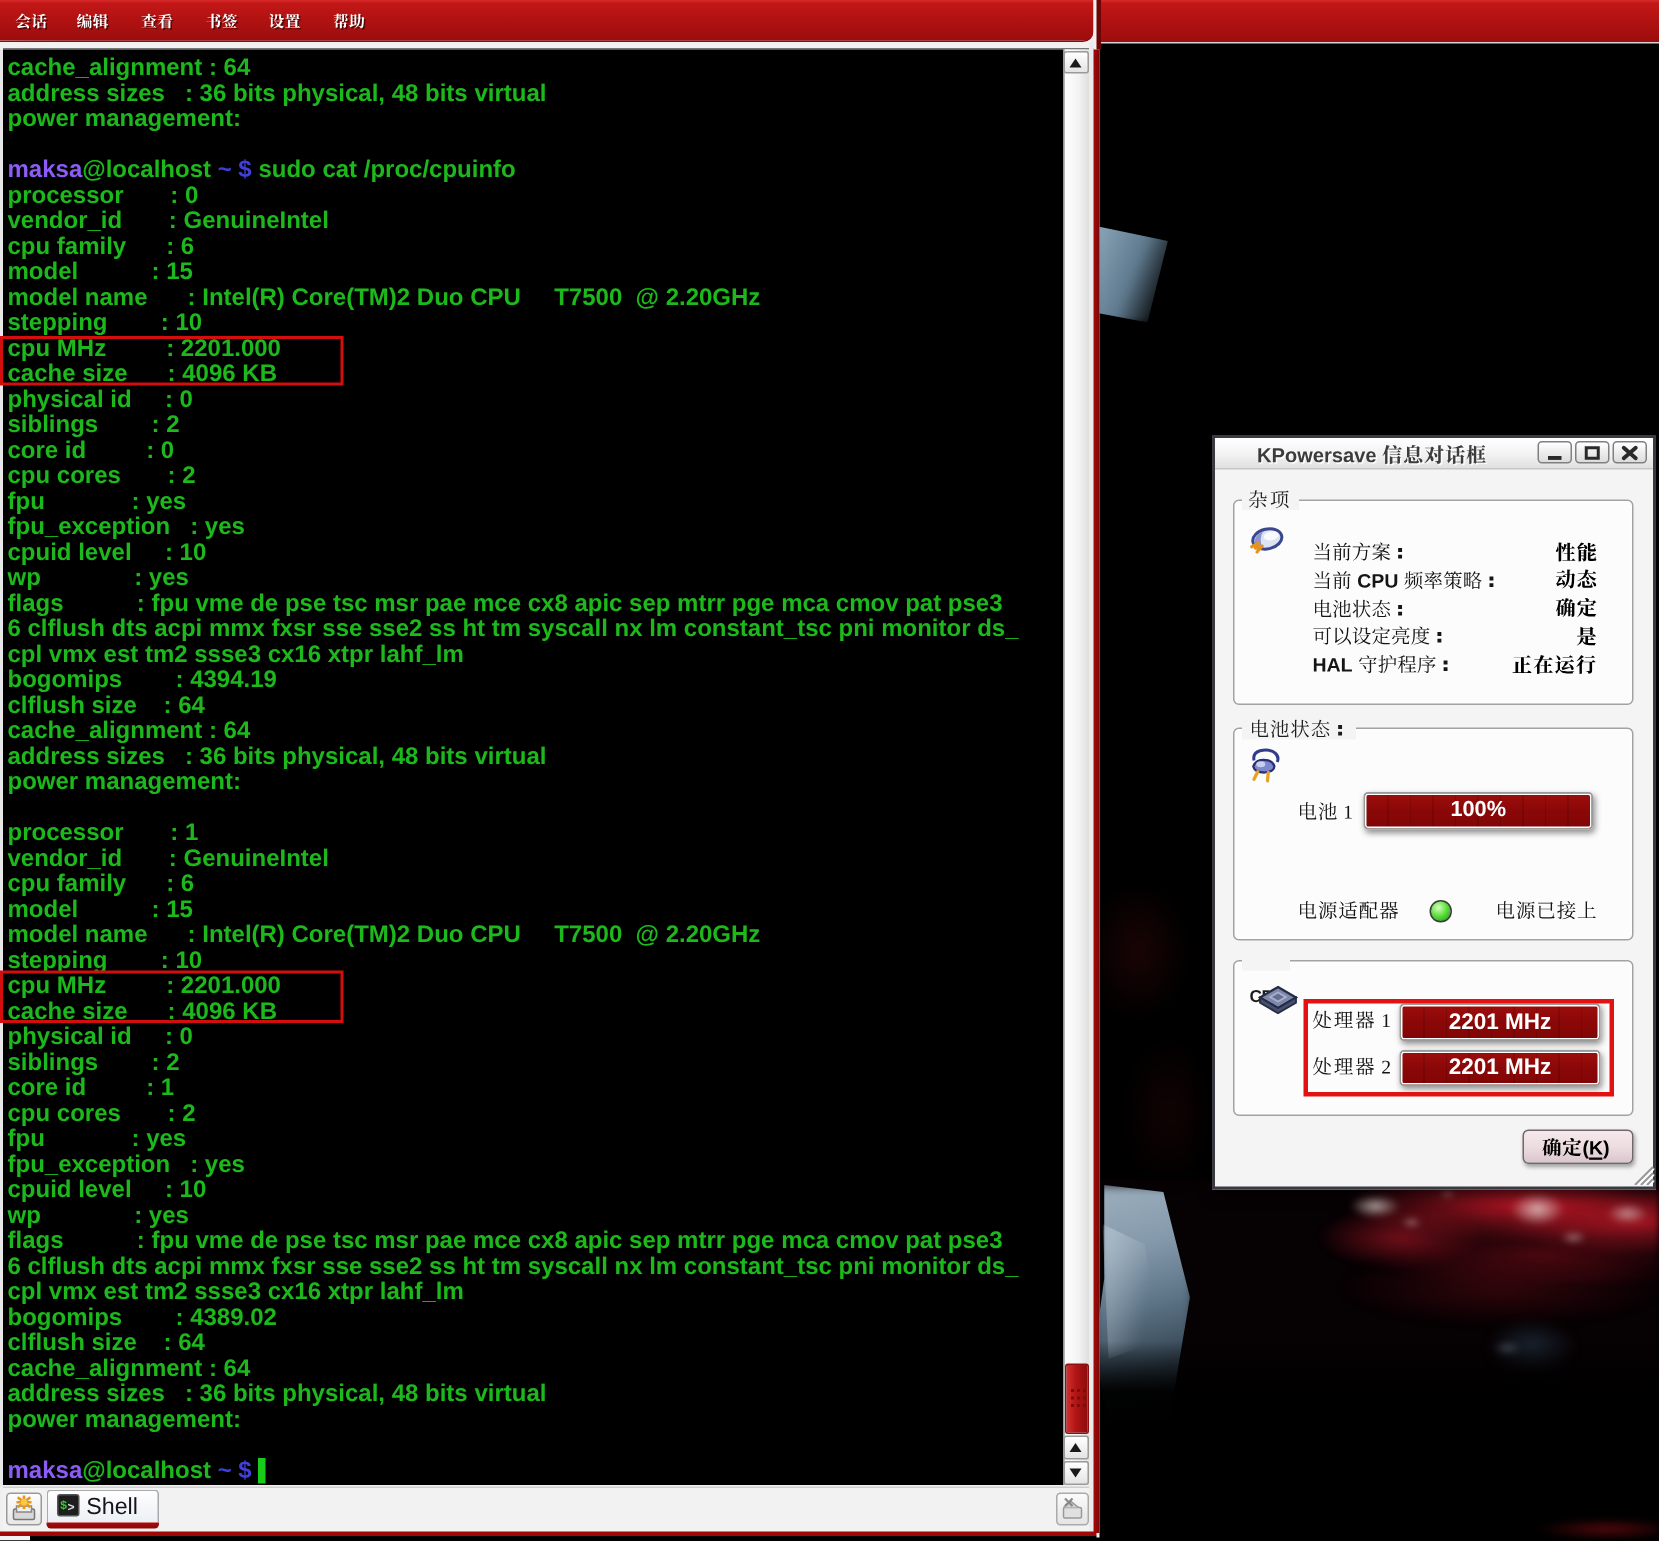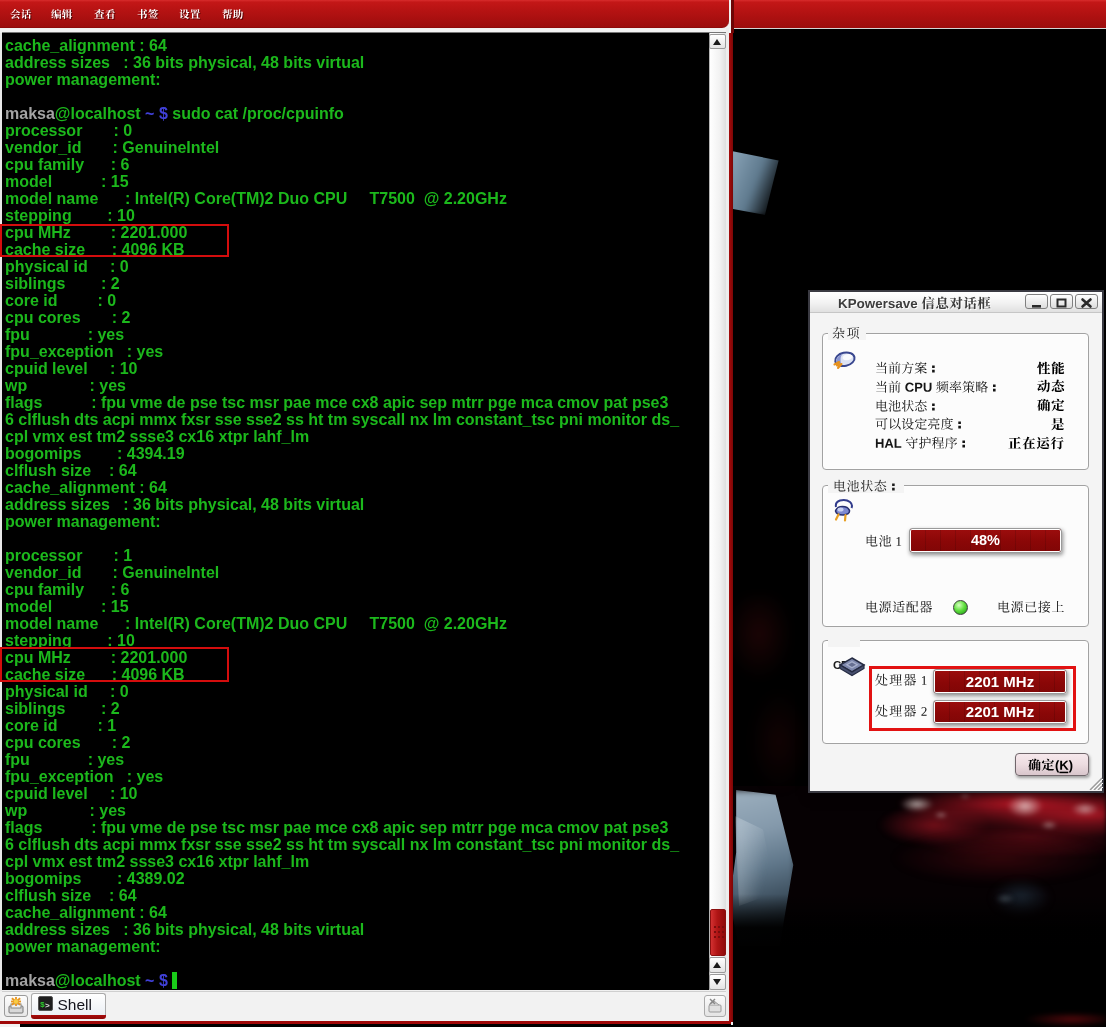--- a/index.html
+++ b/index.html
@@ -1,19 +1,19 @@
 <!DOCTYPE html>
 <html><head><meta charset="utf-8"><style>
 *{margin:0;padding:0;box-sizing:border-box}
 html,body{width:1106px;height:1027px;background:#000;overflow:hidden;position:relative;font-family:"Liberation Sans",sans-serif}
 .abs{position:absolute}
 pre.term{position:absolute;left:5px;top:37px;font-family:Liberation Sans, sans-serif;font-weight:bold;
  font-size:16px;line-height:17px;color:#1cb81c;white-space:pre}
 pre.term .b{color:#4040d8}
-pre.term .u{color:#a3a3a3}
+pre.term .u{color:#8b5cf6}
 pre.term .cur{background:#19cc19;color:#19cc19}
 .redbar{background:linear-gradient(#d82c2c 0%,#c31717 8%,#b31212 45%,#9c0d0d 100%)}
 .gbox{position:absolute;border:1px solid #a2a2a2;border-radius:4px;background:#fcfcfc;box-shadow:inset 0 0 0 1px rgba(255,255,255,.7)}
 .glabel{position:absolute;background:#f4f4f4;}
 .bar{position:absolute;border:1px solid #9a9a9a;border-radius:3px;background:
  repeating-linear-gradient(90deg,rgba(0,0,0,.13) 0 1px,rgba(0,0,0,0) 1px 15px),
  linear-gradient(#9c0d0d,#8a0707 55%,#800606);
  box-shadow:1px 2px 4px rgba(0,0,0,.45), inset 0 0 0 1px #fff;
  color:#fff;font-weight:bold;text-align:center;font-family:"Liberation Sans",sans-serif}
 .tbtn{position:absolute;width:23px;height:15px;border:1px solid #808080;border-radius:3px;
@@ -244,21 +244,21 @@
   </svg>
 <svg class="abs" style="left:832px;top:498px" width="23" height="26">
     <path d="M4 9 Q3 4 8 2.5 Q14 1 18 4 Q21 6.5 19.5 10" fill="none" stroke="#323c8c" stroke-width="2"></path>
     <path d="M3.5 13 Q5 8.5 10.5 8.5 Q16 8.5 17.5 12.5 Q18 16.5 11 17 Q4.5 17 3.5 13 Z" fill="#7c88d0" stroke="#283070" stroke-width="1.5"></path>
     <ellipse cx="8.5" cy="11.5" rx="3" ry="2" fill="#c8d0f0"></ellipse>
     <path d="M6.5 16.5 l-2.5 5 M13.5 17 l-0.5 5.5" stroke="#e8a024" stroke-width="2.2" stroke-linecap="round"></path>
   </svg>
 <svg style="position:absolute;left:865.0px;top:532.4px;overflow:visible" width="39" height="18" viewBox="0 -13.7 39 18">
     <path d="M7.0 -10.8Q7.0 -10.6 6.9 -10.6Q6.8 -10.5 6.5 -10.4V-0.7Q6.5 -0.4 6.7 -0.3Q6.9 -0.2 7.5 -0.2H9.3Q10.0 -0.2 10.4 -0.2Q10.9 -0.2 11.1 -0.2Q11.2 -0.2 11.3 -0.3Q11.4 -0.3 11.4 -0.4Q11.5 -0.6 11.6 -1.1Q11.8 -1.6 11.9 -2.3H12.1L12.1 -0.3Q12.4 -0.3 12.5 -0.2Q12.6 -0.1 12.6 0.1Q12.6 0.3 12.3 0.4Q12.1 0.6 11.3 0.6Q10.6 0.7 9.3 0.7H7.4Q6.8 0.7 6.4 0.6Q6.0 0.5 5.8 0.2Q5.7 -0.1 5.7 -0.5V-10.9ZM10.4 -5.9V-5.5H2.1V-5.9ZM10.4 -3.2V-2.8H2.1V-3.2ZM9.8 -8.7 10.3 -9.2 11.4 -8.4Q11.3 -8.3 11.1 -8.3Q11.0 -8.2 10.8 -8.1V-2.3Q10.8 -2.3 10.7 -2.2Q10.5 -2.2 10.4 -2.1Q10.2 -2.0 10.1 -2.0H9.9V-8.7ZM2.5 -2.2Q2.5 -2.1 2.4 -2.1Q2.3 -2.0 2.1 -1.9Q2.0 -1.9 1.8 -1.9H1.7V-8.7V-9.1L2.6 -8.7H10.4V-8.3H2.5Z M21.6 -10.7 22.8 -10.6Q22.8 -10.5 22.7 -10.4Q22.6 -10.3 22.4 -10.2V-1.7Q22.4 -1.6 22.3 -1.6Q22.2 -1.5 22.0 -1.5Q21.9 -1.4 21.7 -1.4H21.6ZM18.8 -9.6 20.1 -9.4Q20.1 -9.3 19.9 -9.2Q19.8 -9.1 19.6 -9.1V-0.7Q19.6 -0.4 19.8 -0.3Q20.0 -0.2 20.6 -0.2H22.7Q23.4 -0.2 23.9 -0.2Q24.5 -0.2 24.7 -0.2Q24.8 -0.2 24.9 -0.3Q25.0 -0.3 25.1 -0.4Q25.1 -0.6 25.3 -1.1Q25.4 -1.6 25.5 -2.3H25.7L25.7 -0.4Q26.0 -0.3 26.1 -0.2Q26.2 -0.1 26.2 0.0Q26.2 0.2 26.0 0.3Q25.9 0.5 25.5 0.5Q25.2 0.6 24.5 0.6Q23.8 0.7 22.7 0.7L20.6 0.7Q19.9 0.7 19.5 0.6Q19.1 0.5 19.0 0.2Q18.8 -0.0 18.8 -0.5ZM15.2 -10.7Q15.9 -10.6 16.3 -10.4Q16.8 -10.2 17.0 -10.0Q17.2 -9.7 17.3 -9.5Q17.3 -9.2 17.2 -9.1Q17.2 -8.9 17.0 -8.8Q16.8 -8.8 16.5 -8.9Q16.4 -9.2 16.2 -9.5Q16.0 -9.9 15.7 -10.1Q15.3 -10.4 15.1 -10.6ZM14.2 -7.7Q14.9 -7.6 15.3 -7.4Q15.7 -7.2 16.0 -7.0Q16.2 -6.7 16.2 -6.5Q16.3 -6.3 16.2 -6.1Q16.1 -6.0 15.9 -5.9Q15.8 -5.9 15.5 -6.0Q15.4 -6.3 15.2 -6.6Q15.0 -6.9 14.7 -7.1Q14.4 -7.4 14.1 -7.5ZM14.9 -2.6Q15.0 -2.6 15.1 -2.6Q15.2 -2.7 15.3 -2.9Q15.3 -3.0 15.4 -3.1Q15.5 -3.3 15.6 -3.5Q15.7 -3.8 16.0 -4.4Q16.2 -5.0 16.7 -6.0Q17.1 -7.0 17.8 -8.6L18.0 -8.5Q17.9 -8.0 17.6 -7.4Q17.4 -6.8 17.2 -6.1Q16.9 -5.5 16.7 -4.9Q16.5 -4.3 16.4 -3.8Q16.2 -3.4 16.2 -3.2Q16.1 -2.9 16.0 -2.6Q16.0 -2.3 16.0 -2.1Q16.0 -1.9 16.0 -1.6Q16.1 -1.4 16.2 -1.1Q16.2 -0.9 16.3 -0.6Q16.3 -0.2 16.3 0.2Q16.3 0.6 16.1 0.8Q15.9 1.1 15.6 1.1Q15.4 1.1 15.3 0.9Q15.2 0.7 15.2 0.4Q15.3 -0.3 15.3 -0.8Q15.3 -1.3 15.2 -1.7Q15.1 -2.0 15.0 -2.1Q14.9 -2.2 14.7 -2.2Q14.6 -2.3 14.4 -2.3V-2.6Q14.4 -2.6 14.5 -2.6Q14.6 -2.6 14.7 -2.6Q14.9 -2.6 14.9 -2.6ZM24.4 -8.1 24.7 -8.2 24.8 -7.9 17.5 -5.1 17.2 -5.4ZM24.5 -8.1H24.4L24.8 -8.6L25.8 -7.8Q25.8 -7.8 25.6 -7.7Q25.5 -7.7 25.3 -7.6Q25.3 -6.4 25.3 -5.6Q25.2 -4.7 25.2 -4.2Q25.1 -3.6 25.0 -3.3Q24.9 -2.9 24.7 -2.8Q24.6 -2.5 24.3 -2.5Q24.0 -2.4 23.7 -2.4Q23.7 -2.5 23.6 -2.7Q23.6 -2.9 23.5 -2.9Q23.4 -3.0 23.2 -3.1Q23.0 -3.2 22.8 -3.2L22.8 -3.4Q23.0 -3.4 23.3 -3.4Q23.7 -3.4 23.8 -3.4Q24.1 -3.4 24.2 -3.5Q24.3 -3.6 24.4 -4.1Q24.4 -4.6 24.5 -5.6Q24.5 -6.6 24.5 -8.1Z M34.4 -0.5 36.2 -0.3V0.0H31.6V-0.3L33.3 -0.5V-7.5L31.6 -6.8V-7.2L34.1 -8.6H34.4Z" fill="#151515"></path>
   </svg>
-<div class="bar" style="left:909px;top:528px;width:153px;height:25px;font-size:14.5px;line-height:23px">48%</div>
+<div class="bar" style="left:909px;top:528px;width:153px;height:25px;font-size:14.5px;line-height:23px">100%</div>
 <svg style="position:absolute;left:865.0px;top:598.4px;overflow:visible" width="71" height="18" viewBox="0 -13.7 71 18">
     <path d="M7.0 -10.8Q7.0 -10.6 6.9 -10.6Q6.8 -10.5 6.5 -10.4V-0.7Q6.5 -0.4 6.7 -0.3Q6.9 -0.2 7.5 -0.2H9.3Q10.0 -0.2 10.4 -0.2Q10.9 -0.2 11.1 -0.2Q11.2 -0.2 11.3 -0.3Q11.4 -0.3 11.4 -0.4Q11.5 -0.6 11.6 -1.1Q11.8 -1.6 11.9 -2.3H12.1L12.1 -0.3Q12.4 -0.3 12.5 -0.2Q12.6 -0.1 12.6 0.1Q12.6 0.3 12.3 0.4Q12.1 0.6 11.3 0.6Q10.6 0.7 9.3 0.7H7.4Q6.8 0.7 6.4 0.6Q6.0 0.5 5.8 0.2Q5.7 -0.1 5.7 -0.5V-10.9ZM10.4 -5.9V-5.5H2.1V-5.9ZM10.4 -3.2V-2.8H2.1V-3.2ZM9.8 -8.7 10.3 -9.2 11.4 -8.4Q11.3 -8.3 11.1 -8.3Q11.0 -8.2 10.8 -8.1V-2.3Q10.8 -2.3 10.7 -2.2Q10.5 -2.2 10.4 -2.1Q10.2 -2.0 10.1 -2.0H9.9V-8.7ZM2.5 -2.2Q2.5 -2.1 2.4 -2.1Q2.3 -2.0 2.1 -1.9Q2.0 -1.9 1.8 -1.9H1.7V-8.7V-9.1L2.6 -8.7H10.4V-8.3H2.5Z M23.2 -9.2Q23.1 -9.1 23.0 -9.0Q22.9 -8.9 22.7 -8.9Q22.5 -8.6 22.2 -8.2Q22.0 -7.9 21.7 -7.7L21.5 -7.8Q21.6 -8.1 21.7 -8.6Q21.8 -9.1 21.9 -9.5ZM20.5 -3.5Q20.5 -3.5 20.4 -3.4Q20.3 -3.4 20.2 -3.3Q20.0 -3.2 19.9 -3.2H19.7V-7.9V-8.3L20.6 -7.9H24.8V-7.5H20.5ZM21.5 -2.4Q21.4 -2.3 21.3 -2.3Q21.2 -2.2 21.0 -2.3Q20.7 -1.9 20.3 -1.4Q19.9 -0.9 19.4 -0.4Q18.9 0.0 18.3 0.4L18.2 0.2Q18.7 -0.2 19.1 -0.8Q19.5 -1.3 19.8 -1.9Q20.1 -2.5 20.3 -3.0ZM23.6 -2.8Q24.4 -2.4 24.9 -2.0Q25.4 -1.7 25.6 -1.3Q25.9 -0.9 26.0 -0.6Q26.0 -0.3 25.9 -0.1Q25.9 0.1 25.7 0.2Q25.5 0.2 25.2 0.0Q25.1 -0.4 24.8 -0.9Q24.5 -1.4 24.1 -1.9Q23.8 -2.4 23.4 -2.7ZM22.9 -0.2Q22.9 0.1 22.8 0.3Q22.7 0.6 22.4 0.8Q22.2 0.9 21.6 1.0Q21.6 0.8 21.5 0.6Q21.5 0.5 21.4 0.4Q21.3 0.3 21.0 0.2Q20.8 0.1 20.4 0.1V-0.1Q20.4 -0.1 20.6 -0.1Q20.7 -0.1 21.0 -0.1Q21.2 -0.0 21.5 -0.0Q21.7 -0.0 21.8 -0.0Q21.9 -0.0 22.0 -0.1Q22.0 -0.1 22.0 -0.3V-4.2H22.9ZM24.2 -7.9 24.7 -8.4 25.7 -7.7Q25.6 -7.5 25.2 -7.4V-3.6Q25.2 -3.6 25.1 -3.5Q24.9 -3.5 24.8 -3.4Q24.6 -3.4 24.5 -3.4H24.4V-7.9ZM24.8 -4.2V-3.9H20.2V-4.2ZM24.8 -6.0V-5.7H20.2V-6.0ZM18.0 -10.0V-10.3L19.0 -9.9H18.8V-6.8Q18.8 -6.0 18.7 -4.9Q18.7 -3.9 18.5 -2.9Q18.3 -1.9 17.8 -0.9Q17.4 0.1 16.6 1.0L16.4 0.8Q17.1 -0.3 17.4 -1.6Q17.8 -2.9 17.9 -4.2Q18.0 -5.5 18.0 -6.8V-9.9ZM25.0 -10.6Q25.0 -10.6 25.1 -10.5Q25.2 -10.5 25.4 -10.3Q25.6 -10.2 25.8 -10.0Q26.0 -9.8 26.1 -9.7Q26.1 -9.6 26.0 -9.5Q25.9 -9.5 25.8 -9.5H18.4V-9.9H24.4ZM14.9 -2.6Q15.0 -2.6 15.1 -2.7Q15.1 -2.7 15.2 -2.9Q15.3 -3.1 15.3 -3.2Q15.4 -3.3 15.5 -3.6Q15.6 -3.9 15.9 -4.5Q16.1 -5.0 16.5 -6.0Q16.9 -7.0 17.5 -8.5L17.7 -8.5Q17.6 -8.0 17.4 -7.4Q17.2 -6.8 17.0 -6.1Q16.8 -5.5 16.6 -4.9Q16.4 -4.3 16.3 -3.9Q16.2 -3.5 16.1 -3.3Q16.0 -3.0 16.0 -2.7Q15.9 -2.4 16.0 -2.1Q16.0 -1.9 16.0 -1.7Q16.1 -1.5 16.1 -1.2Q16.2 -0.9 16.3 -0.6Q16.3 -0.3 16.3 0.1Q16.3 0.5 16.1 0.8Q15.9 1.0 15.6 1.0Q15.4 1.0 15.3 0.8Q15.2 0.7 15.1 0.4Q15.2 -0.3 15.2 -0.8Q15.2 -1.4 15.2 -1.7Q15.1 -2.1 15.0 -2.2Q14.8 -2.3 14.7 -2.3Q14.6 -2.3 14.4 -2.4V-2.6Q14.4 -2.6 14.5 -2.6Q14.6 -2.6 14.7 -2.6Q14.8 -2.6 14.9 -2.6ZM14.2 -7.8Q14.9 -7.7 15.3 -7.6Q15.7 -7.4 15.9 -7.2Q16.1 -6.9 16.2 -6.7Q16.2 -6.5 16.1 -6.3Q16.0 -6.2 15.8 -6.1Q15.6 -6.1 15.4 -6.2Q15.3 -6.5 15.1 -6.8Q14.9 -7.0 14.6 -7.3Q14.3 -7.5 14.1 -7.7ZM15.0 -10.8Q15.7 -10.7 16.2 -10.5Q16.6 -10.3 16.8 -10.0Q17.1 -9.8 17.1 -9.6Q17.2 -9.3 17.1 -9.2Q17.0 -9.0 16.8 -9.0Q16.6 -8.9 16.4 -9.1Q16.3 -9.3 16.0 -9.7Q15.8 -10.0 15.5 -10.2Q15.2 -10.5 14.9 -10.7Z M33.3 -1.1Q33.3 -1.1 33.2 -1.0Q33.1 -0.9 33.0 -0.9Q32.8 -0.8 32.6 -0.8H32.5V-5.0V-5.4L33.4 -5.0H38.0V-4.6H33.3ZM35.8 -4.8Q35.8 -4.8 35.6 -4.8Q35.4 -4.8 35.1 -4.8H35.0V-9.7L35.8 -9.8ZM37.4 -5.0 37.9 -5.5 38.9 -4.7Q38.9 -4.6 38.7 -4.6Q38.6 -4.5 38.4 -4.5V-1.2Q38.4 -1.1 38.3 -1.1Q38.1 -1.0 38.0 -1.0Q37.8 -0.9 37.7 -0.9H37.5V-5.0ZM38.9 -9.9Q38.8 -9.9 38.6 -9.9Q38.5 -9.9 38.2 -10.0Q37.4 -9.8 36.4 -9.6Q35.3 -9.4 34.2 -9.3Q33.0 -9.1 31.9 -9.1L31.8 -9.3Q32.6 -9.4 33.5 -9.6Q34.3 -9.8 35.2 -10.0Q36.0 -10.2 36.7 -10.4Q37.4 -10.7 37.9 -10.9ZM38.6 -8.2Q38.6 -8.2 38.8 -8.1Q38.9 -8.0 39.1 -7.9Q39.2 -7.7 39.4 -7.6Q39.6 -7.4 39.8 -7.2Q39.8 -7.0 39.5 -7.0H31.4L31.3 -7.4H38.0ZM38.0 -2.0V-1.6H32.9V-2.0ZM30.1 -2.0Q30.2 -2.0 30.3 -1.9Q30.4 -1.9 30.5 -1.8Q31.1 -1.2 31.8 -0.8Q32.5 -0.5 33.4 -0.4Q34.3 -0.3 35.5 -0.3Q36.6 -0.3 37.6 -0.3Q38.5 -0.3 39.6 -0.3V-0.2Q39.4 -0.1 39.2 0.1Q39.0 0.3 39.0 0.6Q38.4 0.6 37.8 0.6Q37.2 0.6 36.6 0.6Q35.9 0.6 35.2 0.6Q34.0 0.6 33.2 0.4Q32.3 0.2 31.6 -0.2Q31.0 -0.7 30.3 -1.4Q30.2 -1.6 30.1 -1.6Q30.0 -1.5 29.9 -1.4Q29.8 -1.2 29.6 -0.9Q29.3 -0.5 29.0 -0.2Q28.8 0.2 28.6 0.5Q28.6 0.6 28.6 0.7Q28.6 0.8 28.5 0.8L27.7 -0.2Q28.0 -0.4 28.4 -0.7Q28.7 -1.0 29.1 -1.3Q29.4 -1.6 29.7 -1.8Q30.0 -2.0 30.1 -2.0ZM28.5 -10.7Q29.3 -10.3 29.8 -9.9Q30.2 -9.5 30.5 -9.1Q30.7 -8.8 30.7 -8.5Q30.8 -8.2 30.7 -8.0Q30.6 -7.8 30.4 -7.8Q30.2 -7.7 30.0 -7.9Q29.9 -8.3 29.6 -8.8Q29.3 -9.3 29.0 -9.8Q28.7 -10.2 28.4 -10.6ZM30.4 -1.9 29.6 -1.4V-6.1H27.8L27.7 -6.5H29.4L29.9 -7.2L31.0 -6.3Q30.9 -6.2 30.8 -6.1Q30.6 -6.1 30.4 -6.0Z M48.1 -10.0H52.3V-9.6H48.2ZM51.6 -10.0H51.5L52.0 -10.6L53.1 -9.7Q53.0 -9.6 52.8 -9.6Q52.7 -9.5 52.5 -9.4V-5.2Q52.5 -5.1 52.3 -5.1Q52.2 -5.0 52.1 -5.0Q51.9 -4.9 51.8 -4.9H51.6ZM48.5 -6.4H52.2V-6.1H48.5ZM48.2 -6.4V-6.8V-6.9L49.2 -6.4H49.0V-0.5Q49.0 -0.3 49.1 -0.3Q49.2 -0.2 49.6 -0.2H50.9Q51.4 -0.2 51.7 -0.2Q52.1 -0.2 52.2 -0.2Q52.3 -0.2 52.4 -0.3Q52.4 -0.3 52.4 -0.4Q52.5 -0.6 52.6 -1.2Q52.7 -1.7 52.9 -2.4H53.0L53.1 -0.3Q53.3 -0.3 53.3 -0.2Q53.4 -0.1 53.4 0.0Q53.4 0.2 53.2 0.4Q53.0 0.5 52.5 0.5Q51.9 0.6 50.9 0.6H49.5Q49.0 0.6 48.7 0.5Q48.4 0.4 48.3 0.2Q48.2 0.0 48.2 -0.3ZM41.3 -10.0H46.1L46.7 -10.8Q46.7 -10.8 46.9 -10.6Q47.1 -10.5 47.3 -10.2Q47.6 -10.0 47.8 -9.8Q47.7 -9.6 47.5 -9.6H41.4ZM42.2 -2.7H46.9V-2.4H42.2ZM42.1 -0.6H46.9V-0.2H42.1ZM46.4 -7.8H46.2L46.7 -8.3L47.7 -7.5Q47.6 -7.5 47.5 -7.4Q47.3 -7.3 47.2 -7.3V0.4Q47.2 0.5 47.0 0.5Q46.9 0.6 46.8 0.7Q46.6 0.7 46.5 0.7H46.4ZM44.7 -10.0H45.5V-7.6H44.7ZM44.7 -7.8H45.4Q45.4 -7.7 45.4 -7.6Q45.4 -7.5 45.4 -7.4V-5.1Q45.4 -4.9 45.5 -4.9H45.8Q45.8 -4.9 45.9 -4.9Q46.0 -4.9 46.0 -4.9Q46.0 -4.9 46.1 -4.9Q46.1 -4.9 46.1 -4.9Q46.2 -4.9 46.2 -4.9Q46.3 -5.0 46.3 -5.0H46.4L46.4 -5.0Q46.6 -4.9 46.7 -4.9Q46.8 -4.8 46.8 -4.7Q46.8 -4.5 46.5 -4.4Q46.3 -4.3 45.7 -4.3H45.3Q45.0 -4.3 44.9 -4.4Q44.7 -4.6 44.7 -4.9ZM41.7 -7.8V-8.2L42.5 -7.8H46.9V-7.4H42.5V0.7Q42.5 0.7 42.4 0.8Q42.3 0.8 42.1 0.9Q42.0 0.9 41.8 0.9H41.7ZM44.0 -7.8V-6.9Q44.0 -6.4 43.9 -5.8Q43.8 -5.2 43.5 -4.7Q43.2 -4.1 42.6 -3.6L42.4 -3.8Q42.8 -4.3 43.0 -4.8Q43.2 -5.4 43.3 -5.9Q43.3 -6.4 43.3 -6.9V-7.8ZM44.0 -10.0V-7.6H43.3V-10.0Z M62.3 -7.0Q62.9 -6.9 63.2 -6.8Q63.6 -6.6 63.8 -6.4Q63.9 -6.2 64.0 -6.0Q64.0 -5.8 63.9 -5.7Q63.8 -5.5 63.7 -5.5Q63.5 -5.5 63.3 -5.6Q63.2 -5.9 62.8 -6.3Q62.5 -6.7 62.2 -6.9ZM61.9 -5.5Q62.7 -4.7 64.0 -4.2Q65.2 -3.6 67.1 -3.4L67.1 -3.3Q66.9 -3.2 66.8 -3.0Q66.6 -2.8 66.6 -2.4Q65.3 -2.8 64.4 -3.2Q63.5 -3.6 62.9 -4.2Q62.3 -4.7 61.8 -5.4ZM61.3 -6.6Q61.3 -6.4 60.8 -6.4Q60.4 -5.6 59.6 -4.8Q58.8 -4.0 57.6 -3.4Q56.5 -2.7 54.9 -2.2L54.8 -2.4Q56.2 -3.0 57.2 -3.7Q58.3 -4.5 59.0 -5.3Q59.7 -6.2 60.1 -7.1ZM65.7 -6.2Q65.7 -6.2 65.8 -6.1Q66.0 -6.1 66.1 -5.9Q66.3 -5.8 66.5 -5.6Q66.7 -5.4 66.9 -5.3Q66.8 -5.1 66.5 -5.1H55.1L55.0 -5.5H65.1ZM64.4 -3.0 64.9 -3.5 65.9 -2.7Q65.9 -2.6 65.7 -2.6Q65.6 -2.5 65.4 -2.5V0.5Q65.4 0.6 65.3 0.6Q65.1 0.7 65.0 0.7Q64.8 0.8 64.7 0.8H64.6V-3.0ZM62.3 0.8Q62.3 0.8 62.2 0.9Q62.1 0.9 61.9 1.0Q61.8 1.0 61.6 1.0H61.5V-3.0V-3.4L62.3 -3.0H64.9V-2.6H62.3ZM65.0 -0.2V0.2H61.8V-0.2ZM59.2 -3.0 59.7 -3.5 60.7 -2.7Q60.7 -2.6 60.5 -2.6Q60.4 -2.5 60.2 -2.5V0.5Q60.2 0.5 60.1 0.6Q59.9 0.6 59.8 0.7Q59.6 0.7 59.5 0.7H59.4V-3.0ZM57.2 0.8Q57.2 0.9 57.1 0.9Q57.0 1.0 56.9 1.0Q56.7 1.1 56.5 1.1H56.4V-3.0V-3.1L56.7 -3.3L57.3 -3.0H59.8V-2.6H57.2ZM59.8 -0.2V0.2H56.9V-0.2ZM64.7 -10.1 65.2 -10.6 66.2 -9.8Q66.1 -9.7 66.0 -9.7Q65.8 -9.6 65.6 -9.6V-6.8Q65.6 -6.8 65.5 -6.8Q65.4 -6.7 65.2 -6.6Q65.1 -6.6 64.9 -6.6H64.8V-10.1ZM62.4 -7.0Q62.4 -6.9 62.3 -6.9Q62.2 -6.8 62.1 -6.7Q61.9 -6.7 61.7 -6.7H61.6V-10.1V-10.5L62.5 -10.1H65.2V-9.7H62.4ZM65.2 -7.6V-7.2H61.9V-7.6ZM59.2 -10.1 59.7 -10.6 60.7 -9.8Q60.6 -9.7 60.5 -9.7Q60.3 -9.6 60.2 -9.6V-7.1Q60.2 -7.0 60.0 -7.0Q59.9 -6.9 59.8 -6.9Q59.6 -6.8 59.5 -6.8H59.3V-10.1ZM57.1 -6.5Q57.1 -6.5 57.0 -6.4Q56.9 -6.4 56.7 -6.3Q56.6 -6.3 56.4 -6.3H56.3V-10.1V-10.5L57.1 -10.1H59.8V-9.7H57.1ZM59.8 -7.6V-7.2H56.7V-7.6Z" fill="#151515"></path>
   </svg>
 <div class="abs" style="left:953px;top:600px;width:15px;height:15px;border-radius:50%;border:1.4px solid #3c3c3c;background:radial-gradient(circle at 38% 32%,#d6ffc0,#62e040 45%,#2fae20 80%,#1f8814)"></div>
 <svg style="position:absolute;left:997.0px;top:598.4px;overflow:visible" width="71" height="18" viewBox="0 -13.7 71 18">
     <path d="M7.0 -10.8Q7.0 -10.6 6.9 -10.6Q6.8 -10.5 6.5 -10.4V-0.7Q6.5 -0.4 6.7 -0.3Q6.9 -0.2 7.5 -0.2H9.3Q10.0 -0.2 10.4 -0.2Q10.9 -0.2 11.1 -0.2Q11.2 -0.2 11.3 -0.3Q11.4 -0.3 11.4 -0.4Q11.5 -0.6 11.6 -1.1Q11.8 -1.6 11.9 -2.3H12.1L12.1 -0.3Q12.4 -0.3 12.5 -0.2Q12.6 -0.1 12.6 0.1Q12.6 0.3 12.3 0.4Q12.1 0.6 11.3 0.6Q10.6 0.7 9.3 0.7H7.4Q6.8 0.7 6.4 0.6Q6.0 0.5 5.8 0.2Q5.7 -0.1 5.7 -0.5V-10.9ZM10.4 -5.9V-5.5H2.1V-5.9ZM10.4 -3.2V-2.8H2.1V-3.2ZM9.8 -8.7 10.3 -9.2 11.4 -8.4Q11.3 -8.3 11.1 -8.3Q11.0 -8.2 10.8 -8.1V-2.3Q10.8 -2.3 10.7 -2.2Q10.5 -2.2 10.4 -2.1Q10.2 -2.0 10.1 -2.0H9.9V-8.7ZM2.5 -2.2Q2.5 -2.1 2.4 -2.1Q2.3 -2.0 2.1 -1.9Q2.0 -1.9 1.8 -1.9H1.7V-8.7V-9.1L2.6 -8.7H10.4V-8.3H2.5Z M23.2 -9.2Q23.1 -9.1 23.0 -9.0Q22.9 -8.9 22.7 -8.9Q22.5 -8.6 22.2 -8.2Q22.0 -7.9 21.7 -7.7L21.5 -7.8Q21.6 -8.1 21.7 -8.6Q21.8 -9.1 21.9 -9.5ZM20.5 -3.5Q20.5 -3.5 20.4 -3.4Q20.3 -3.4 20.2 -3.3Q20.0 -3.2 19.9 -3.2H19.7V-7.9V-8.3L20.6 -7.9H24.8V-7.5H20.5ZM21.5 -2.4Q21.4 -2.3 21.3 -2.3Q21.2 -2.2 21.0 -2.3Q20.7 -1.9 20.3 -1.4Q19.9 -0.9 19.4 -0.4Q18.9 0.0 18.3 0.4L18.2 0.2Q18.7 -0.2 19.1 -0.8Q19.5 -1.3 19.8 -1.9Q20.1 -2.5 20.3 -3.0ZM23.6 -2.8Q24.4 -2.4 24.9 -2.0Q25.4 -1.7 25.6 -1.3Q25.9 -0.9 26.0 -0.6Q26.0 -0.3 25.9 -0.1Q25.9 0.1 25.7 0.2Q25.5 0.2 25.2 0.0Q25.1 -0.4 24.8 -0.9Q24.5 -1.4 24.1 -1.9Q23.8 -2.4 23.4 -2.7ZM22.9 -0.2Q22.9 0.1 22.8 0.3Q22.7 0.6 22.4 0.8Q22.2 0.9 21.6 1.0Q21.6 0.8 21.5 0.6Q21.5 0.5 21.4 0.4Q21.3 0.3 21.0 0.2Q20.8 0.1 20.4 0.1V-0.1Q20.4 -0.1 20.6 -0.1Q20.7 -0.1 21.0 -0.1Q21.2 -0.0 21.5 -0.0Q21.7 -0.0 21.8 -0.0Q21.9 -0.0 22.0 -0.1Q22.0 -0.1 22.0 -0.3V-4.2H22.9ZM24.2 -7.9 24.7 -8.4 25.7 -7.7Q25.6 -7.5 25.2 -7.4V-3.6Q25.2 -3.6 25.1 -3.5Q24.9 -3.5 24.8 -3.4Q24.6 -3.4 24.5 -3.4H24.4V-7.9ZM24.8 -4.2V-3.9H20.2V-4.2ZM24.8 -6.0V-5.7H20.2V-6.0ZM18.0 -10.0V-10.3L19.0 -9.9H18.8V-6.8Q18.8 -6.0 18.7 -4.9Q18.7 -3.9 18.5 -2.9Q18.3 -1.9 17.8 -0.9Q17.4 0.1 16.6 1.0L16.4 0.8Q17.1 -0.3 17.4 -1.6Q17.8 -2.9 17.9 -4.2Q18.0 -5.5 18.0 -6.8V-9.9ZM25.0 -10.6Q25.0 -10.6 25.1 -10.5Q25.2 -10.5 25.4 -10.3Q25.6 -10.2 25.8 -10.0Q26.0 -9.8 26.1 -9.7Q26.1 -9.6 26.0 -9.5Q25.9 -9.5 25.8 -9.5H18.4V-9.9H24.4ZM14.9 -2.6Q15.0 -2.6 15.1 -2.7Q15.1 -2.7 15.2 -2.9Q15.3 -3.1 15.3 -3.2Q15.4 -3.3 15.5 -3.6Q15.6 -3.9 15.9 -4.5Q16.1 -5.0 16.5 -6.0Q16.9 -7.0 17.5 -8.5L17.7 -8.5Q17.6 -8.0 17.4 -7.4Q17.2 -6.8 17.0 -6.1Q16.8 -5.5 16.6 -4.9Q16.4 -4.3 16.3 -3.9Q16.2 -3.5 16.1 -3.3Q16.0 -3.0 16.0 -2.7Q15.9 -2.4 16.0 -2.1Q16.0 -1.9 16.0 -1.7Q16.1 -1.5 16.1 -1.2Q16.2 -0.9 16.3 -0.6Q16.3 -0.3 16.3 0.1Q16.3 0.5 16.1 0.8Q15.9 1.0 15.6 1.0Q15.4 1.0 15.3 0.8Q15.2 0.7 15.1 0.4Q15.2 -0.3 15.2 -0.8Q15.2 -1.4 15.2 -1.7Q15.1 -2.1 15.0 -2.2Q14.8 -2.3 14.7 -2.3Q14.6 -2.3 14.4 -2.4V-2.6Q14.4 -2.6 14.5 -2.6Q14.6 -2.6 14.7 -2.6Q14.8 -2.6 14.9 -2.6ZM14.2 -7.8Q14.9 -7.7 15.3 -7.6Q15.7 -7.4 15.9 -7.2Q16.1 -6.9 16.2 -6.7Q16.2 -6.5 16.1 -6.3Q16.0 -6.2 15.8 -6.1Q15.6 -6.1 15.4 -6.2Q15.3 -6.5 15.1 -6.8Q14.9 -7.0 14.6 -7.3Q14.3 -7.5 14.1 -7.7ZM15.0 -10.8Q15.7 -10.7 16.2 -10.5Q16.6 -10.3 16.8 -10.0Q17.1 -9.8 17.1 -9.6Q17.2 -9.3 17.1 -9.2Q17.0 -9.0 16.8 -9.0Q16.6 -8.9 16.4 -9.1Q16.3 -9.3 16.0 -9.7Q15.8 -10.0 15.5 -10.2Q15.2 -10.5 14.9 -10.7Z M29.2 -7.8 30.5 -7.7Q30.4 -7.6 30.4 -7.5Q30.3 -7.4 30.0 -7.4V-1.2H29.2ZM36.8 -9.8H36.7L37.1 -10.3L38.3 -9.5Q38.2 -9.4 38.0 -9.3Q37.9 -9.2 37.7 -9.2V-4.7Q37.7 -4.7 37.5 -4.6Q37.4 -4.6 37.2 -4.5Q37.1 -4.5 36.9 -4.5H36.8ZM29.2 -1.5H30.0V-0.9Q30.0 -0.5 30.4 -0.3Q30.8 -0.2 31.4 -0.2H36.5Q37.3 -0.2 37.6 -0.3Q37.9 -0.4 38.1 -0.7Q38.1 -0.9 38.3 -1.3Q38.4 -1.6 38.5 -2.1Q38.6 -2.6 38.6 -3.0H38.8L38.8 -0.5Q39.1 -0.4 39.3 -0.4Q39.4 -0.3 39.4 -0.1Q39.4 0.0 39.3 0.1Q39.2 0.3 38.8 0.4Q38.5 0.5 38.0 0.5Q37.4 0.6 36.6 0.6H31.5Q30.4 0.6 29.8 0.3Q29.2 -0.0 29.2 -0.9ZM28.4 -9.8H37.1V-9.4H28.5ZM29.7 -5.9H37.1V-5.5H29.7Z M46.4 -2.0Q48.1 -1.7 49.3 -1.3Q50.5 -1.0 51.2 -0.6Q51.9 -0.3 52.3 0.0Q52.6 0.3 52.7 0.5Q52.8 0.7 52.7 0.9Q52.6 1.0 52.4 1.0Q52.2 1.0 51.9 0.9Q51.0 0.2 49.5 -0.5Q48.0 -1.2 46.1 -1.8ZM46.1 -1.8Q46.3 -2.1 46.6 -2.6Q46.8 -3.1 47.1 -3.7Q47.4 -4.2 47.6 -4.7Q47.8 -5.2 48.0 -5.5L49.2 -5.2Q49.2 -5.0 49.0 -5.0Q48.9 -4.9 48.5 -4.9L48.8 -5.1Q48.6 -4.8 48.4 -4.4Q48.2 -4.0 48.0 -3.5Q47.7 -3.0 47.4 -2.6Q47.2 -2.1 46.9 -1.8ZM48.2 -11.0Q48.7 -10.8 49.1 -10.6Q49.4 -10.4 49.5 -10.1Q49.7 -9.9 49.7 -9.7Q49.7 -9.5 49.6 -9.3Q49.4 -9.2 49.3 -9.2Q49.1 -9.1 48.9 -9.3Q48.9 -9.7 48.6 -10.1Q48.3 -10.6 48.0 -10.9ZM51.5 -3.8Q51.2 -2.7 50.7 -1.9Q50.3 -1.1 49.5 -0.5Q48.7 0.1 47.5 0.5Q46.4 0.8 44.7 1.1L44.7 0.8Q46.5 0.4 47.7 -0.2Q48.9 -0.8 49.6 -1.7Q50.3 -2.7 50.6 -4.0H51.5ZM51.8 -8.1Q51.7 -7.9 51.3 -7.9Q51.0 -7.4 50.6 -6.9Q50.2 -6.4 49.7 -5.9H49.4Q49.6 -6.3 49.8 -6.7Q50.0 -7.2 50.2 -7.6Q50.4 -8.1 50.5 -8.5ZM46.9 -8.5Q47.5 -8.2 47.8 -7.9Q48.1 -7.6 48.2 -7.3Q48.4 -7.0 48.4 -6.8Q48.3 -6.5 48.2 -6.4Q48.1 -6.3 47.9 -6.3Q47.8 -6.2 47.6 -6.4Q47.6 -6.7 47.4 -7.1Q47.3 -7.5 47.1 -7.8Q47.0 -8.2 46.8 -8.4ZM52.2 -4.8Q52.2 -4.8 52.3 -4.7Q52.4 -4.6 52.6 -4.5Q52.7 -4.3 52.9 -4.2Q53.1 -4.0 53.3 -3.9Q53.2 -3.8 53.2 -3.7Q53.1 -3.7 52.9 -3.7H45.0L44.9 -4.1H51.6ZM52.1 -6.9Q52.1 -6.9 52.2 -6.8Q52.3 -6.7 52.5 -6.6Q52.7 -6.4 52.9 -6.3Q53.1 -6.1 53.2 -6.0Q53.2 -5.8 52.9 -5.8H45.6L45.5 -6.1H51.6ZM52.1 -9.8Q52.1 -9.8 52.2 -9.7Q52.3 -9.6 52.4 -9.5Q52.6 -9.4 52.8 -9.2Q52.9 -9.1 53.1 -8.9Q53.0 -8.7 52.7 -8.7H45.7L45.6 -9.1H51.5ZM41.1 -4.1Q41.5 -4.2 42.2 -4.4Q42.9 -4.7 43.8 -5.0Q44.7 -5.4 45.6 -5.8L45.7 -5.6Q45.0 -5.2 44.1 -4.6Q43.1 -4.0 41.9 -3.4Q41.8 -3.1 41.6 -3.0ZM44.5 -10.8Q44.4 -10.6 44.3 -10.5Q44.2 -10.4 44.0 -10.4V-0.3Q44.0 0.1 43.9 0.3Q43.8 0.6 43.6 0.8Q43.3 0.9 42.7 1.0Q42.7 0.8 42.6 0.6Q42.6 0.5 42.5 0.3Q42.3 0.2 42.1 0.1Q41.9 0.1 41.5 0.0V-0.2Q41.5 -0.2 41.7 -0.2Q41.8 -0.2 42.1 -0.2Q42.3 -0.1 42.6 -0.1Q42.8 -0.1 42.9 -0.1Q43.0 -0.1 43.1 -0.2Q43.2 -0.2 43.2 -0.4V-10.9ZM44.9 -8.7Q44.9 -8.7 45.1 -8.5Q45.2 -8.4 45.5 -8.2Q45.7 -8.0 45.9 -7.8Q45.8 -7.6 45.5 -7.6H41.4L41.3 -8.0H44.4Z M60.1 -10.8 61.4 -10.6Q61.4 -10.5 61.3 -10.4Q61.2 -10.3 61.0 -10.3V0.2H60.1ZM60.5 -6.0H63.9L64.6 -6.9Q64.6 -6.9 64.7 -6.8Q64.9 -6.7 65.1 -6.5Q65.2 -6.4 65.4 -6.2Q65.7 -6.0 65.8 -5.9Q65.8 -5.7 65.5 -5.7H60.5ZM54.9 -0.0H65.0L65.6 -0.9Q65.6 -0.9 65.8 -0.8Q65.9 -0.7 66.1 -0.5Q66.3 -0.4 66.5 -0.2Q66.7 -0.0 66.9 0.1Q66.8 0.3 66.5 0.3H55.0Z" fill="#151515"></path>
   </svg>
 <div class="gbox" style="left:822px;top:640px;width:267px;height:104px"></div>
 <div class="glabel" style="left:828px;top:632px;width:32px;height:15px"></div>
 <div class="abs" style="left:833px;top:659px;font-size:11.5px;font-weight:bold;color:#1c1c1c;letter-spacing:-.3px">CPU</div>

